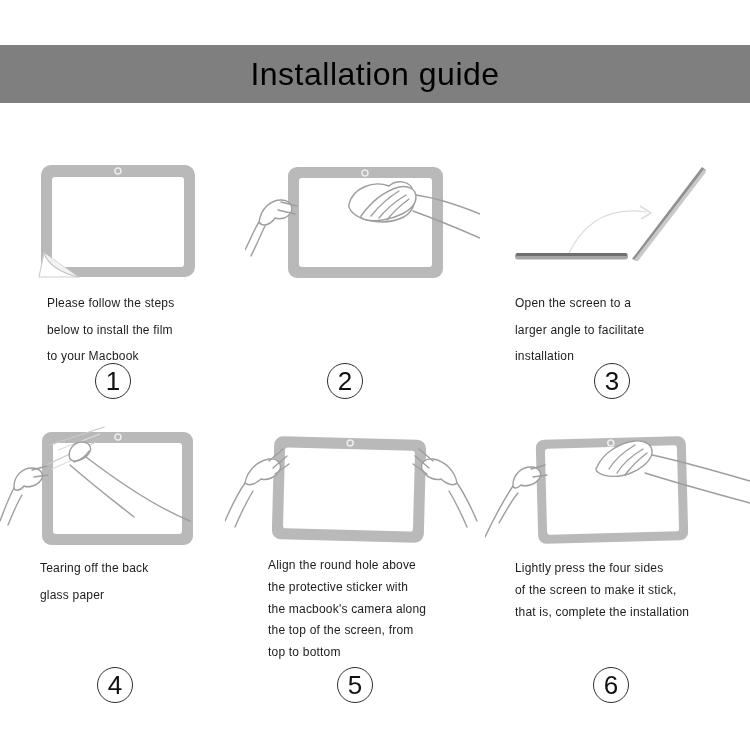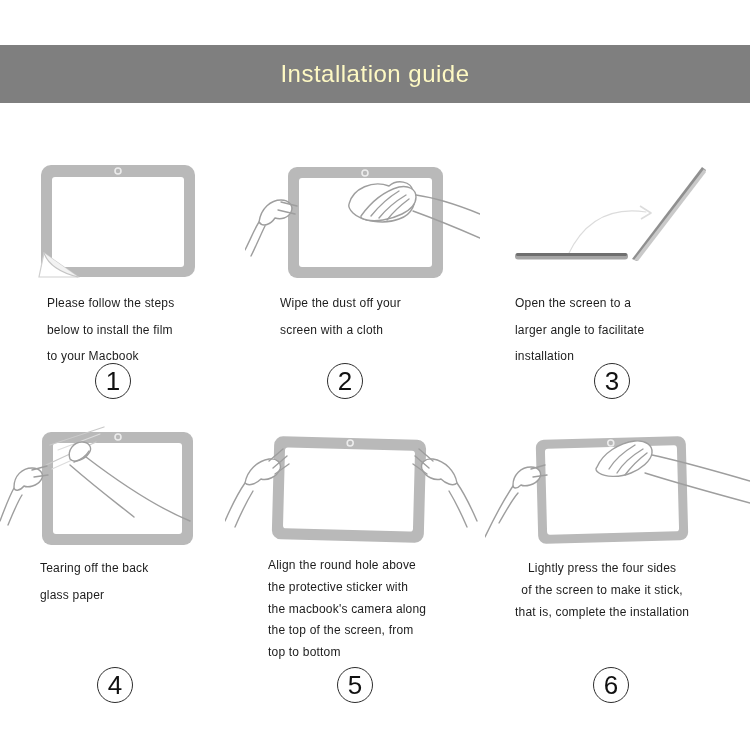--- a/index.html
+++ b/index.html
@@ -1,21 +1,21 @@
 <!DOCTYPE html>
 <html><head>
 <meta charset="utf-8">
 <style>
   html,body{margin:0;padding:0;background:#fff;}
   .canvas{position:relative;width:750px;height:750px;background:#ffffff;overflow:hidden;
           font-family:"Liberation Sans",sans-serif;}
   
   .banner{position:absolute;left:0;top:45px;width:750px;height:58px;background:#7f7f7f;
           display:flex;align-items:center;justify-content:center;}
-  .banner .title{margin:0;font-size:24px;font-weight:400;color:#fef9c3;letter-spacing:.5px;}
+  .banner .title{margin:0;font-size:32px;font-weight:400;color:#000000;letter-spacing:.5px;}
   
   .caption{position:absolute;font-size:12px;line-height:26.5px;color:#1c1c1c;
            white-space:pre-line;letter-spacing:.2px;}
   .caption.tight{line-height:21.8px;}
   
   .badge{position:absolute;width:36px;height:36px;border:1.5px solid #2e2e2e;border-radius:50%;
          display:flex;align-items:center;justify-content:center;box-sizing:border-box;
          font-size:26px;color:#111;background:#fff;}
   .illus{position:absolute;}
   
@@ -135,33 +135,31 @@
     <path class="la" d="M124,44 C130,34 140,26 150,20"></path>
     <path class="la" d="M132,48 C138,38 148,30 158,24"></path>
     <path class="la" d="M140,50 C146,42 154,34 162,28"></path>
     <path class="la" d="M167,30 C196,36 230,46 265,56"></path>
     <path class="la" d="M160,48 C192,58 228,68 265,78"></path>
   </svg>
 
   <p class="caption" style="left:47px;top:278px;">Please follow the steps
 below to install the film
 to your Macbook</p>
-  <p class="caption" style="left:280px;top:278px;">Wipe the dust off your
-screen with a cloth</p>
   <p class="caption" style="left:40px;top:543px;">Tearing off the back
 glass paper</p>
   <p class="caption" style="left:515px;top:278px;">Open the screen to a
 larger angle to facilitate
 installation</p>
   <p class="caption tight" style="left:268px;top:543px;">Align the round hole above
 the protective sticker with
 the macbook's camera along
 the top of the screen, from
 top to bottom</p>
-  <p class="caption tight" style="left:515px;top:546px;text-align:center;">Lightly press the four sides
+  <p class="caption tight" style="left:515px;top:546px;">Lightly press the four sides
 of the screen to make it stick,
 that is, complete the installation</p>
 
   <div class="badge" style="left:95px;top:363px;">1</div>
   <div class="badge" style="left:327px;top:363px;">2</div>
   <div class="badge" style="left:594px;top:363px;">3</div>
   <div class="badge" style="left:97px;top:667px;">4</div>
   <div class="badge" style="left:337px;top:667px;">5</div>
   <div class="badge" style="left:593px;top:667px;">6</div>
 

